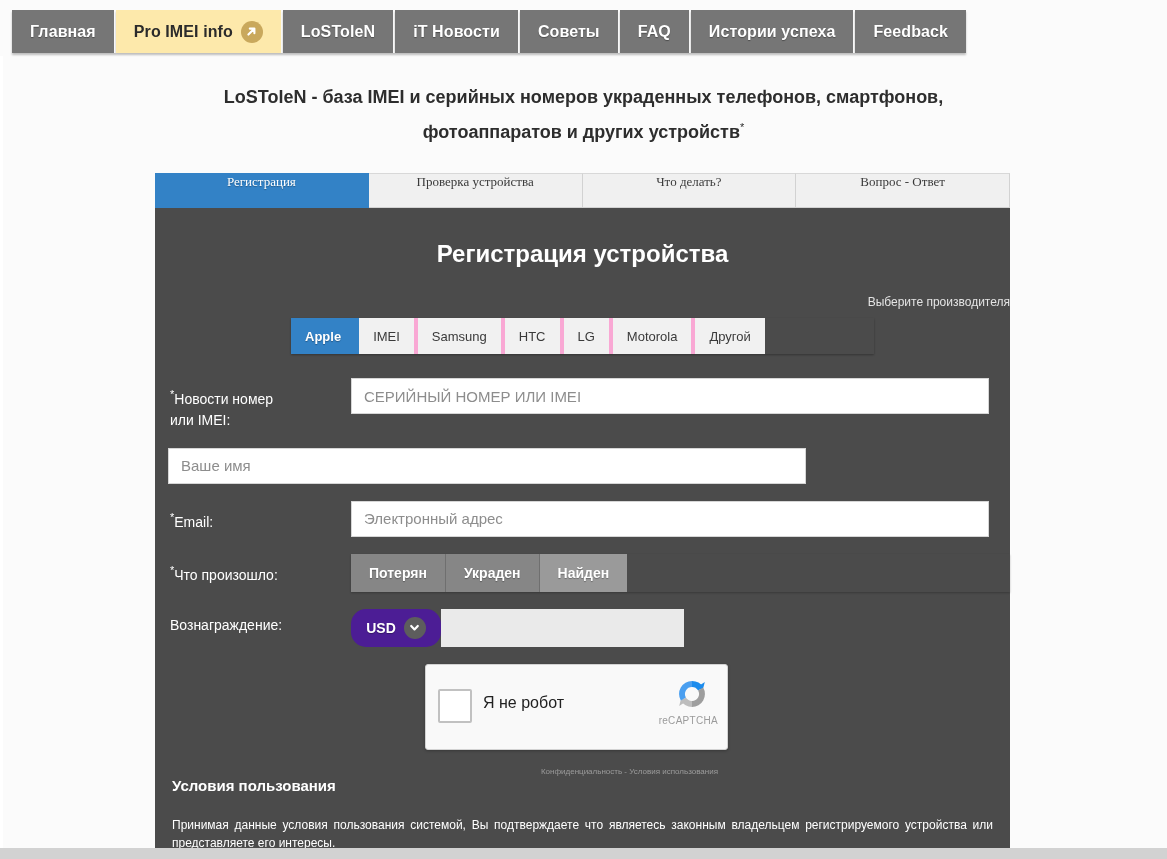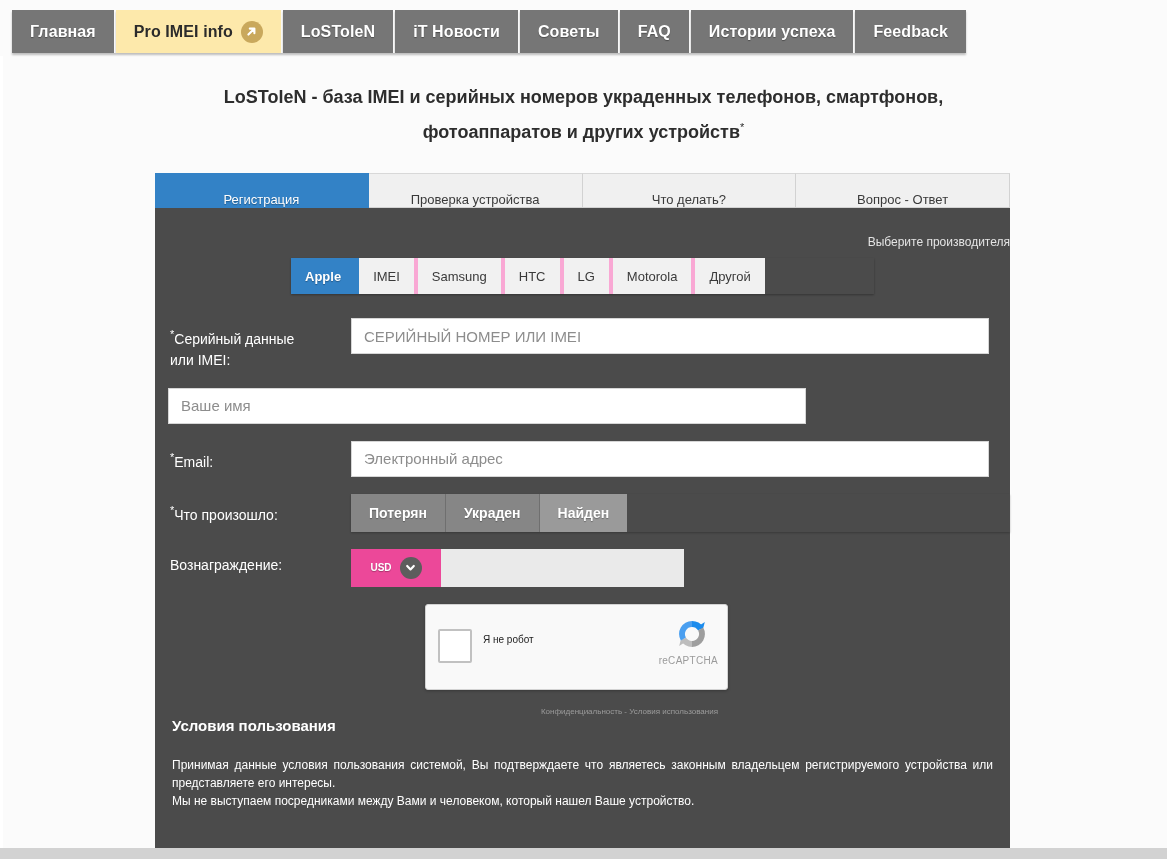--- a/index.html
+++ b/index.html
@@ -94,30 +94,31 @@
     box-sizing: border-box;
   }
   .card-tabs {
     display: flex;
     height: 35px;
     background: #f0f0f0;
   }
   .card-tab {
     flex: 1 1 0;
     display: flex;
-    align-items: flex-end;
+    align-items: flex-start;
     justify-content: center;
     font-size: 13px;
     color: #3a3a3a;
     background: #f0f0f0;
     border-right: 1px solid #d2d2d2;
     border-top: 1px solid #d8d8d8;
     border-bottom: 1px solid #d2d2d2;
     box-sizing: border-box;
     white-space: nowrap;
+    font-family: Liberation Serif, serif;
   }
   .card-tab:last-child { border-right: 1px solid #d2d2d2; }
   .card-tab.active {
     background: #3382c6;
     color: #ffffff;
     border-color: #3382c6;
     text-shadow: 0 1px 1px rgba(0,0,0,0.3);
   }
 
   .card-body {
@@ -218,29 +219,30 @@
     text-shadow: 0 1px 1px rgba(0,0,0,0.3);
     white-space: nowrap;
   }
   .seg-btn:last-child { border-right: none; }
   .seg-btn.selected { background: #9a9a9a; }
 
   .reward-row { display: flex; height: 38px; width: 333px; }
   .currency-btn {
     width: 90px;
     flex: 0 0 90px;
-    background: #ec4899;
-    color: #ffffff;
-    font-size: 10px;
+    background: #4c1d95;
+    color: #ffffff;
+    font-size: 14px;
     font-weight: bold;
     display: flex;
     align-items: center;
     justify-content: center;
     gap: 8px;
     text-shadow: 0 1px 1px rgba(0,0,0,0.3);
+    border-radius: 15px;
   }
   .reward-input {
     flex: 1 1 auto;
     background: #eaeaea;
     border: none;
     outline: none;
     font-family: "Liberation Sans", sans-serif;
     font-size: 15px;
     padding: 0 10px;
     color: #3a3a3a;
@@ -263,21 +265,21 @@
     position: absolute;
     left: 12px; top: 24px;
     width: 30px; height: 30px;
     background: #ffffff;
     border: 2px solid #c1c1c1;
     border-radius: 2px;
   }
   .rc-text {
     position: absolute;
     left: 57px; top: 29px;
-    font-size: 10px;
+    font-size: 16px;
     color: #222222;
   }
   .rc-logo {
     position: absolute;
     right: 16px; top: 10px;
     width: 38px; height: 38px;
   }
   .rc-brand {
     position: absolute;
     right: 9px; top: 50px;
@@ -396,20 +398,21 @@
     <div class="card-tab">
       <span>Что делать?</span>
     </div>
     <div class="card-tab">
       <span>Вопрос - Ответ</span>
     </div>
   </div>
 
   <div class="card-body">
 
+    <div class="form-title">Регистрация устройства</div>
 
     <div class="maker-label">Выберите производителя</div>
 
     <div class="maker-row">
       <div class="maker-btn active">
         <span>Apple</span>
       </div>
       <div class="maker-btn">
         <span>IMEI</span>
       </div>
@@ -427,21 +430,21 @@
       </div>
       <div class="maker-btn">
         <span>Другой</span>
       </div>
     </div>
 
     <div class="form-area">
 
       <div class="form-row">
         <div class="form-label">
-          <span class="req">*</span><span>Серийный данные</span><br>
+          <span class="req">*</span><span>Новости номер</span><br>
           <span>или IMEI:</span>
         </div>
         <div class="form-control">
           <input class="text-input" type="text" placeholder="СЕРИЙНЫЙ НОМЕР ИЛИ IMEI" style="">
         </div>
       </div>
 
       <div class="form-row">
         <div class="form-control">
           <input class="text-input" type="text" placeholder="Ваше имя" style="">

